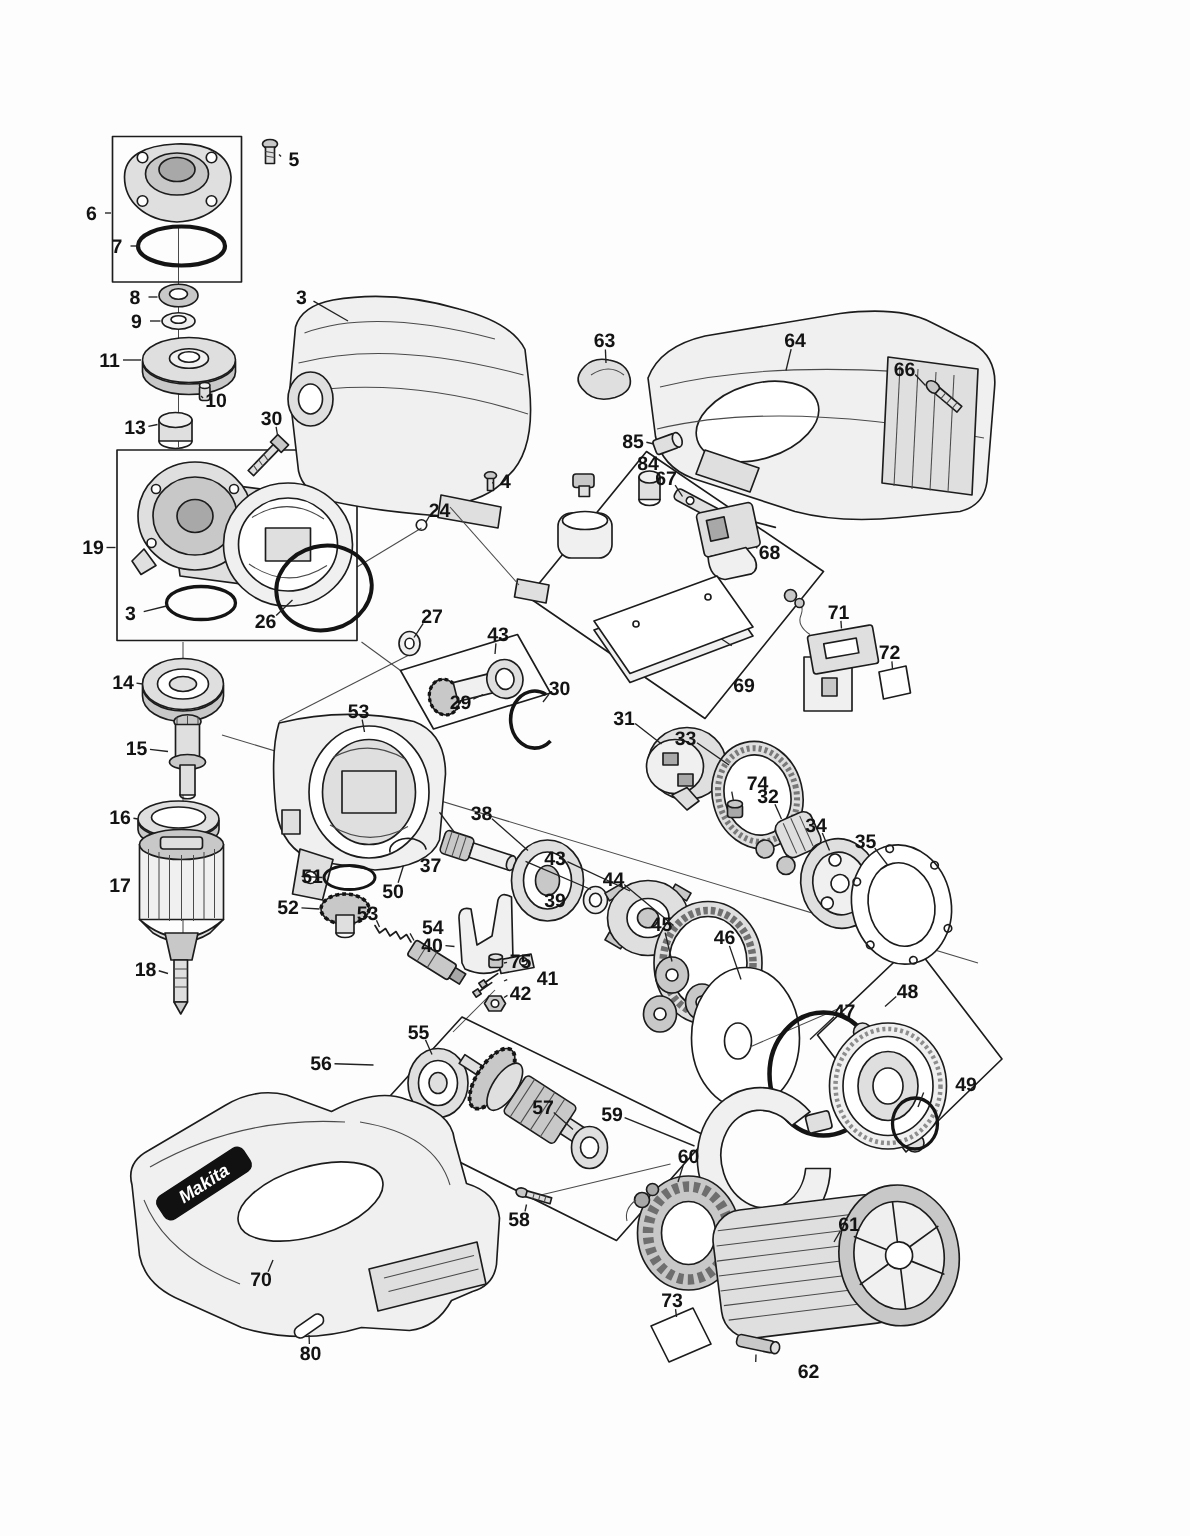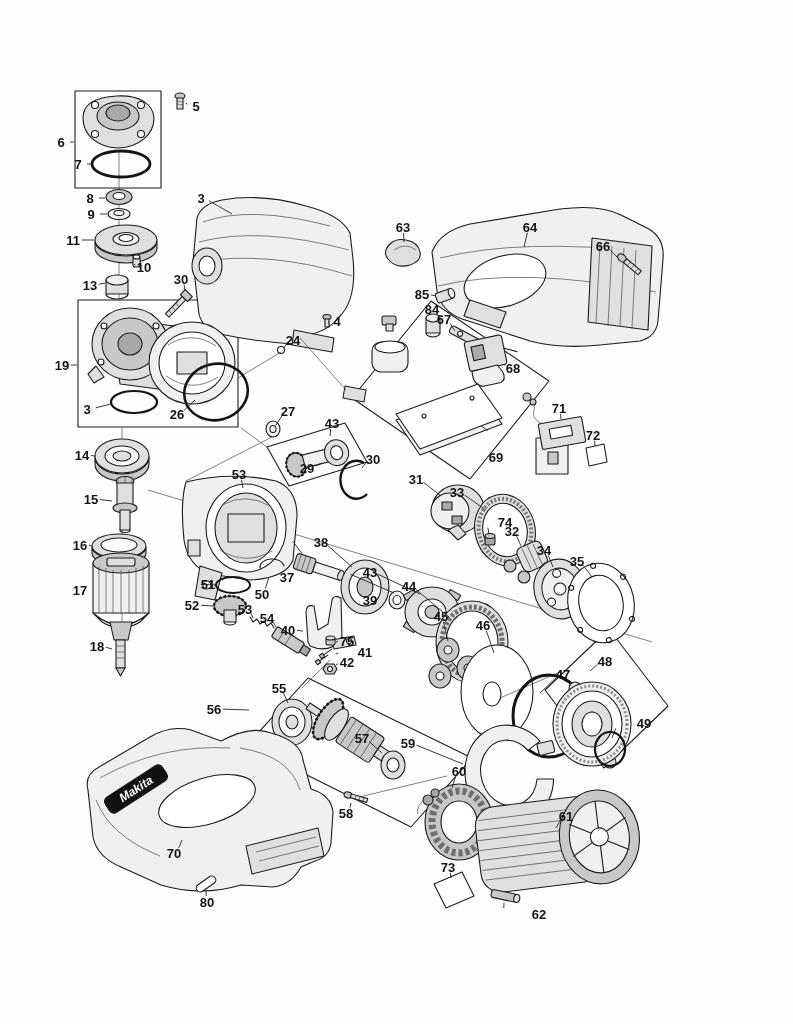--- a/index.html
+++ b/index.html
@@ -618,21 +618,21 @@
       <div class="label" style="left: 409px; top: 586px;">44</div>
       <div class="label" style="left: 441px; top: 616px;">45</div>
       <div class="label" style="left: 483px; top: 625px;">46</div>
       <div class="label" style="left: 563px; top: 674px;">47</div>
       <div class="label" style="left: 605px; top: 661px;">48</div>
       <div class="label" style="left: 644px; top: 723px;">49</div>
       <div class="label" style="left: 262px; top: 594px;">50</div>
       <div class="label" style="left: 192px; top: 584px; padding-left: 32px;">51</div>
       <div class="label" style="left: 192px; top: 605px;">52</div>
       <div class="label" style="left: 245px; top: 609px;">53</div>
-      <div class="label" style="left: 267px; top: 618px;">54</div>
+      <div class="label" style="left: 267px; top: 618px; padding-left: 43px;">54</div>
       <div class="label" style="left: 279px; top: 688px;">55</div>
       <div class="label" style="left: 214px; top: 709px;">56</div>
       <div class="label" style="left: 362px; top: 738px;">57</div>
       <div class="label" style="left: 346px; top: 813px;">58</div>
       <div class="label" style="left: 408px; top: 743px;">59</div>
       <div class="label" style="left: 459px; top: 771px;">60</div>
       <div class="label" style="left: 566px; top: 816px;">61</div>
       <div class="label" style="left: 503px; top: 914px; margin-left: 36px;">62</div>
       <div class="label" style="left: 403px; top: 227px;">63</div>
       <div class="label" style="left: 530px; top: 227px;">64</div>

